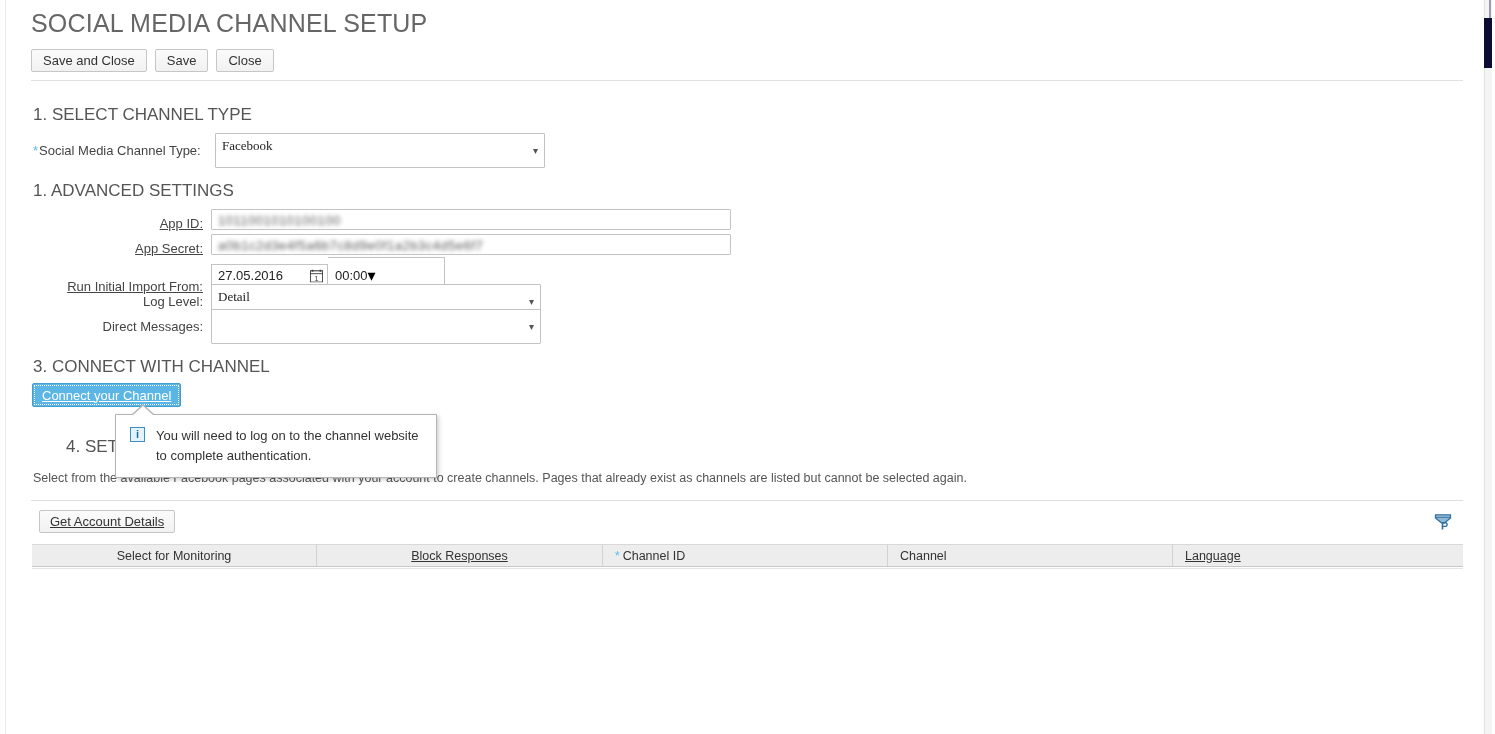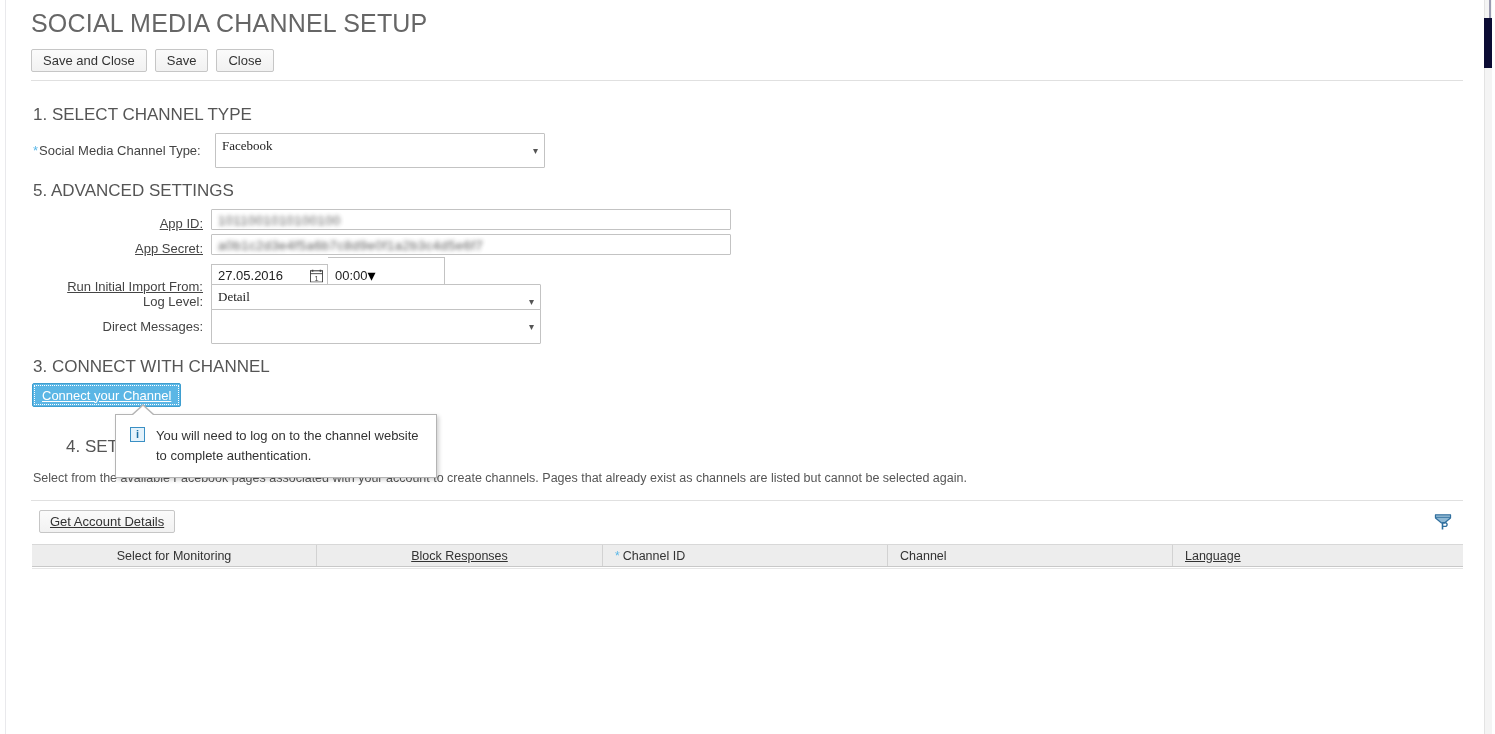--- a/index.html
+++ b/index.html
@@ -356,21 +356,21 @@
     <span class="req-star">*</span>
     <span class="f-label" style="width:168px;">Social Media Channel Type:</span>
     <span class="select-wrap" style="margin-left:8px;">
       <select class="f-select" style="width:330px;">
         <option>Facebook</option>
       </select>
       <span class="chev">▾</span>
     </span>
   </div>
 
-  <div class="section-head" style="left:33px; top:181px;">5. ADVANCED SETTINGS</div>
+  <div class="section-head" style="left:33px; top:181px;">1. ADVANCED SETTINGS</div>
 
   <div class="form-row" style="left:33px; top:208px;">
     <span class="f-label right under" style="width:170px;">App ID:</span>
     <span class="f-input mask-box" style="width:520px; margin-left:8px;">
       <span class="masked">1011001010100100</span>
     </span>
   </div>
 
   <div class="form-row" style="left:33px; top:233px;">
     <span class="f-label right under" style="width:170px;">App Secret:</span>

